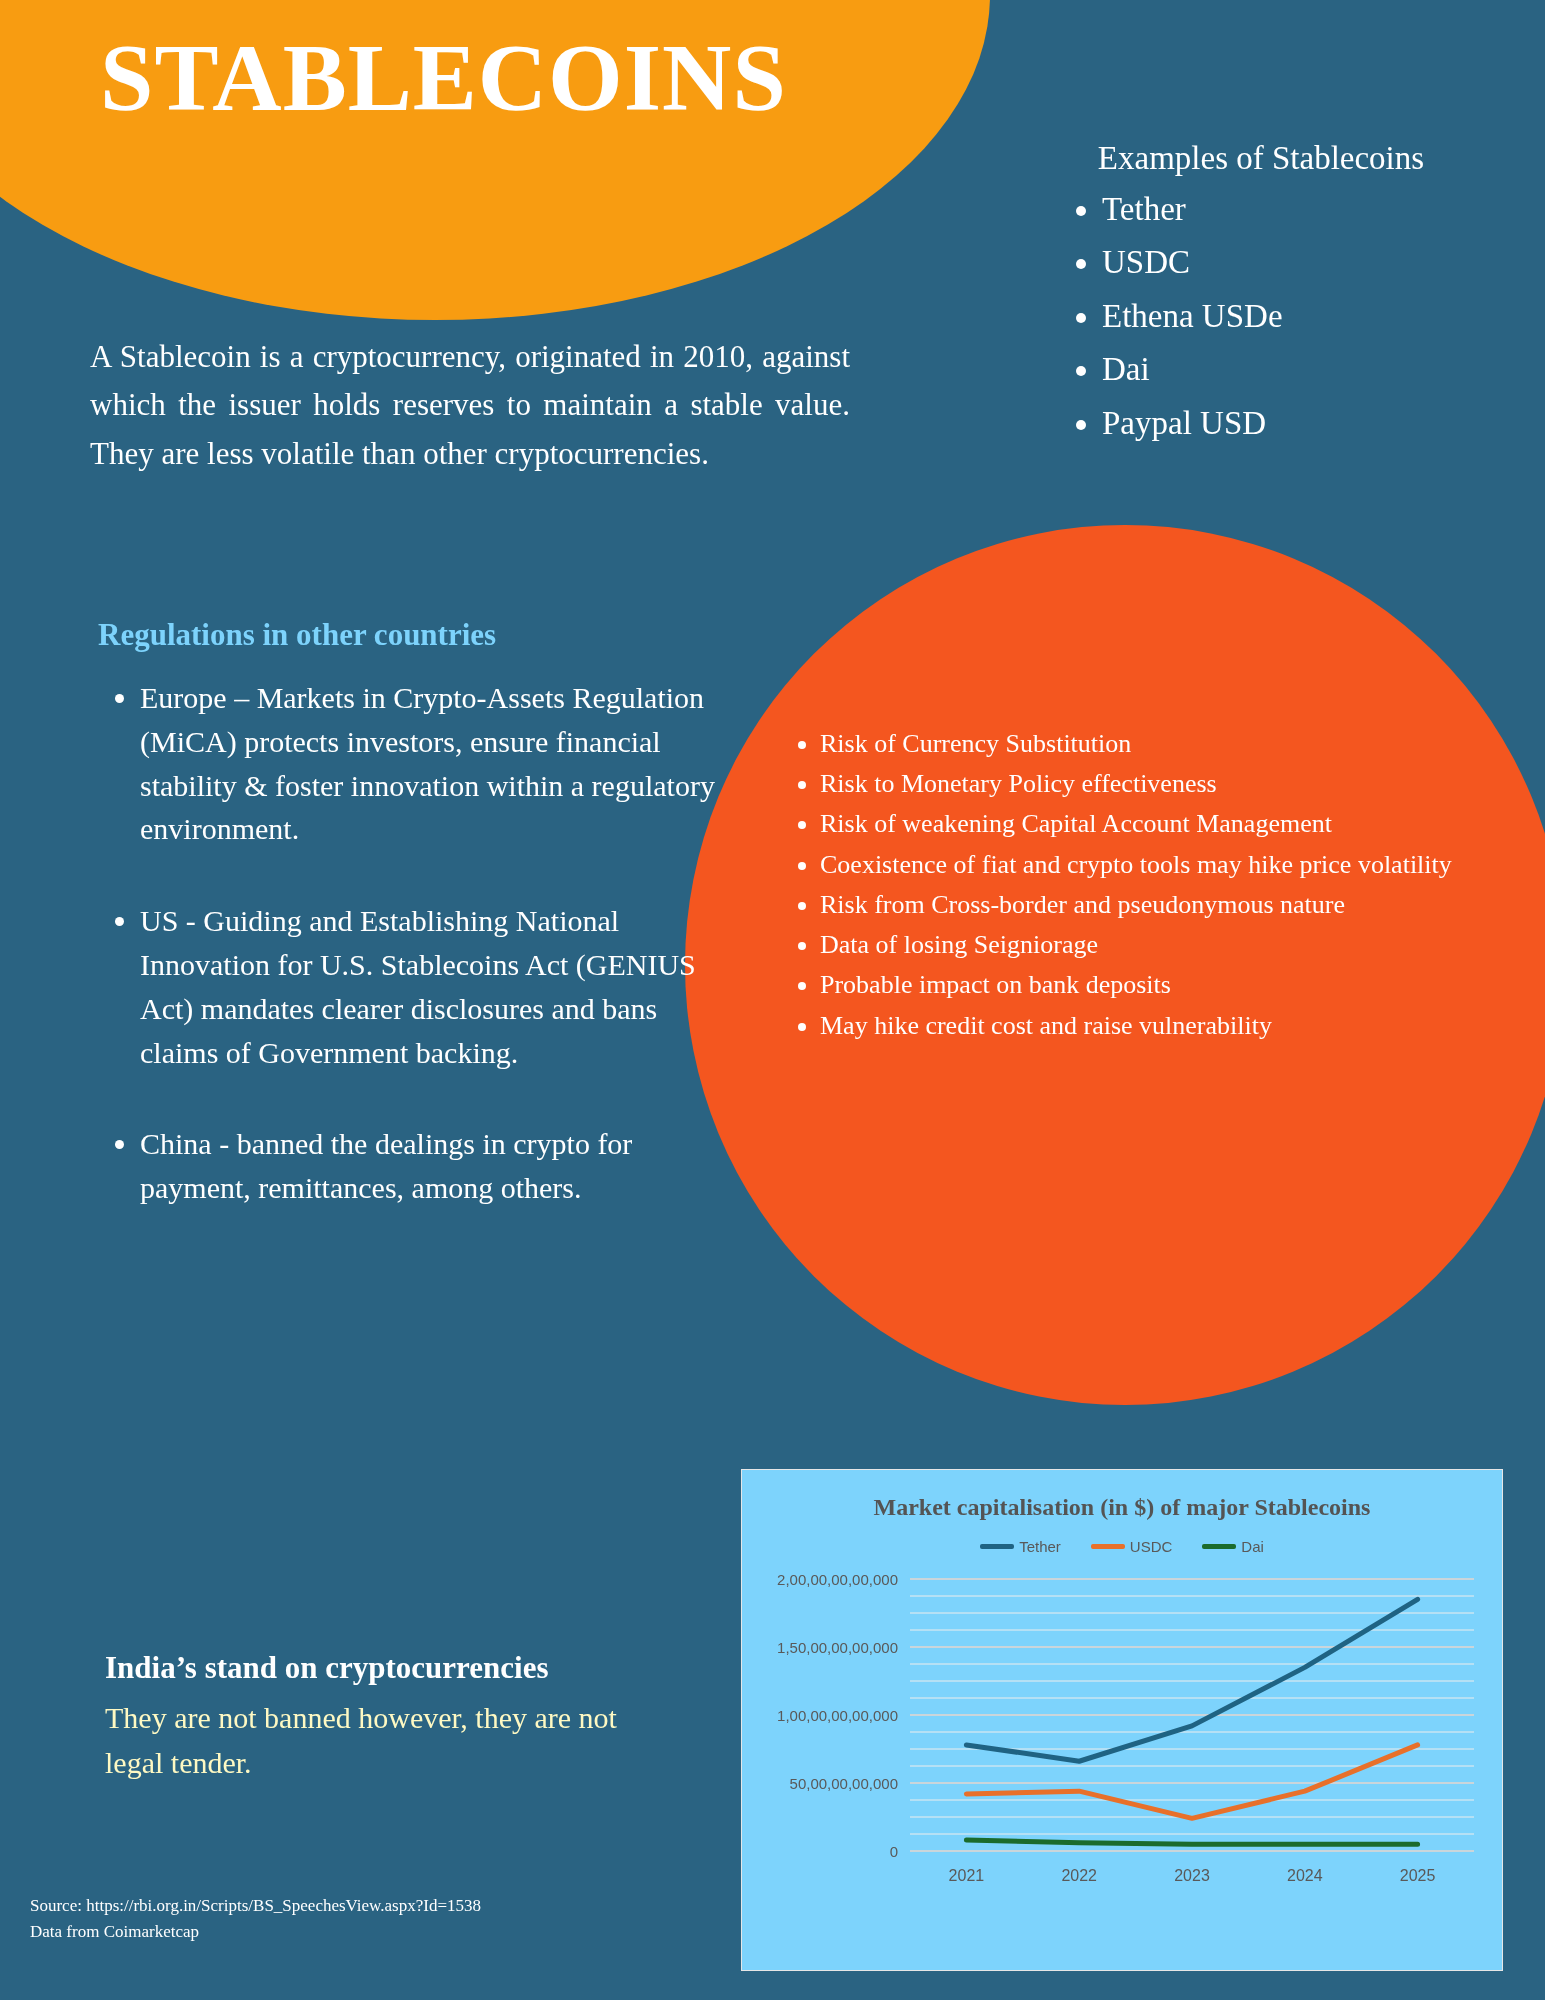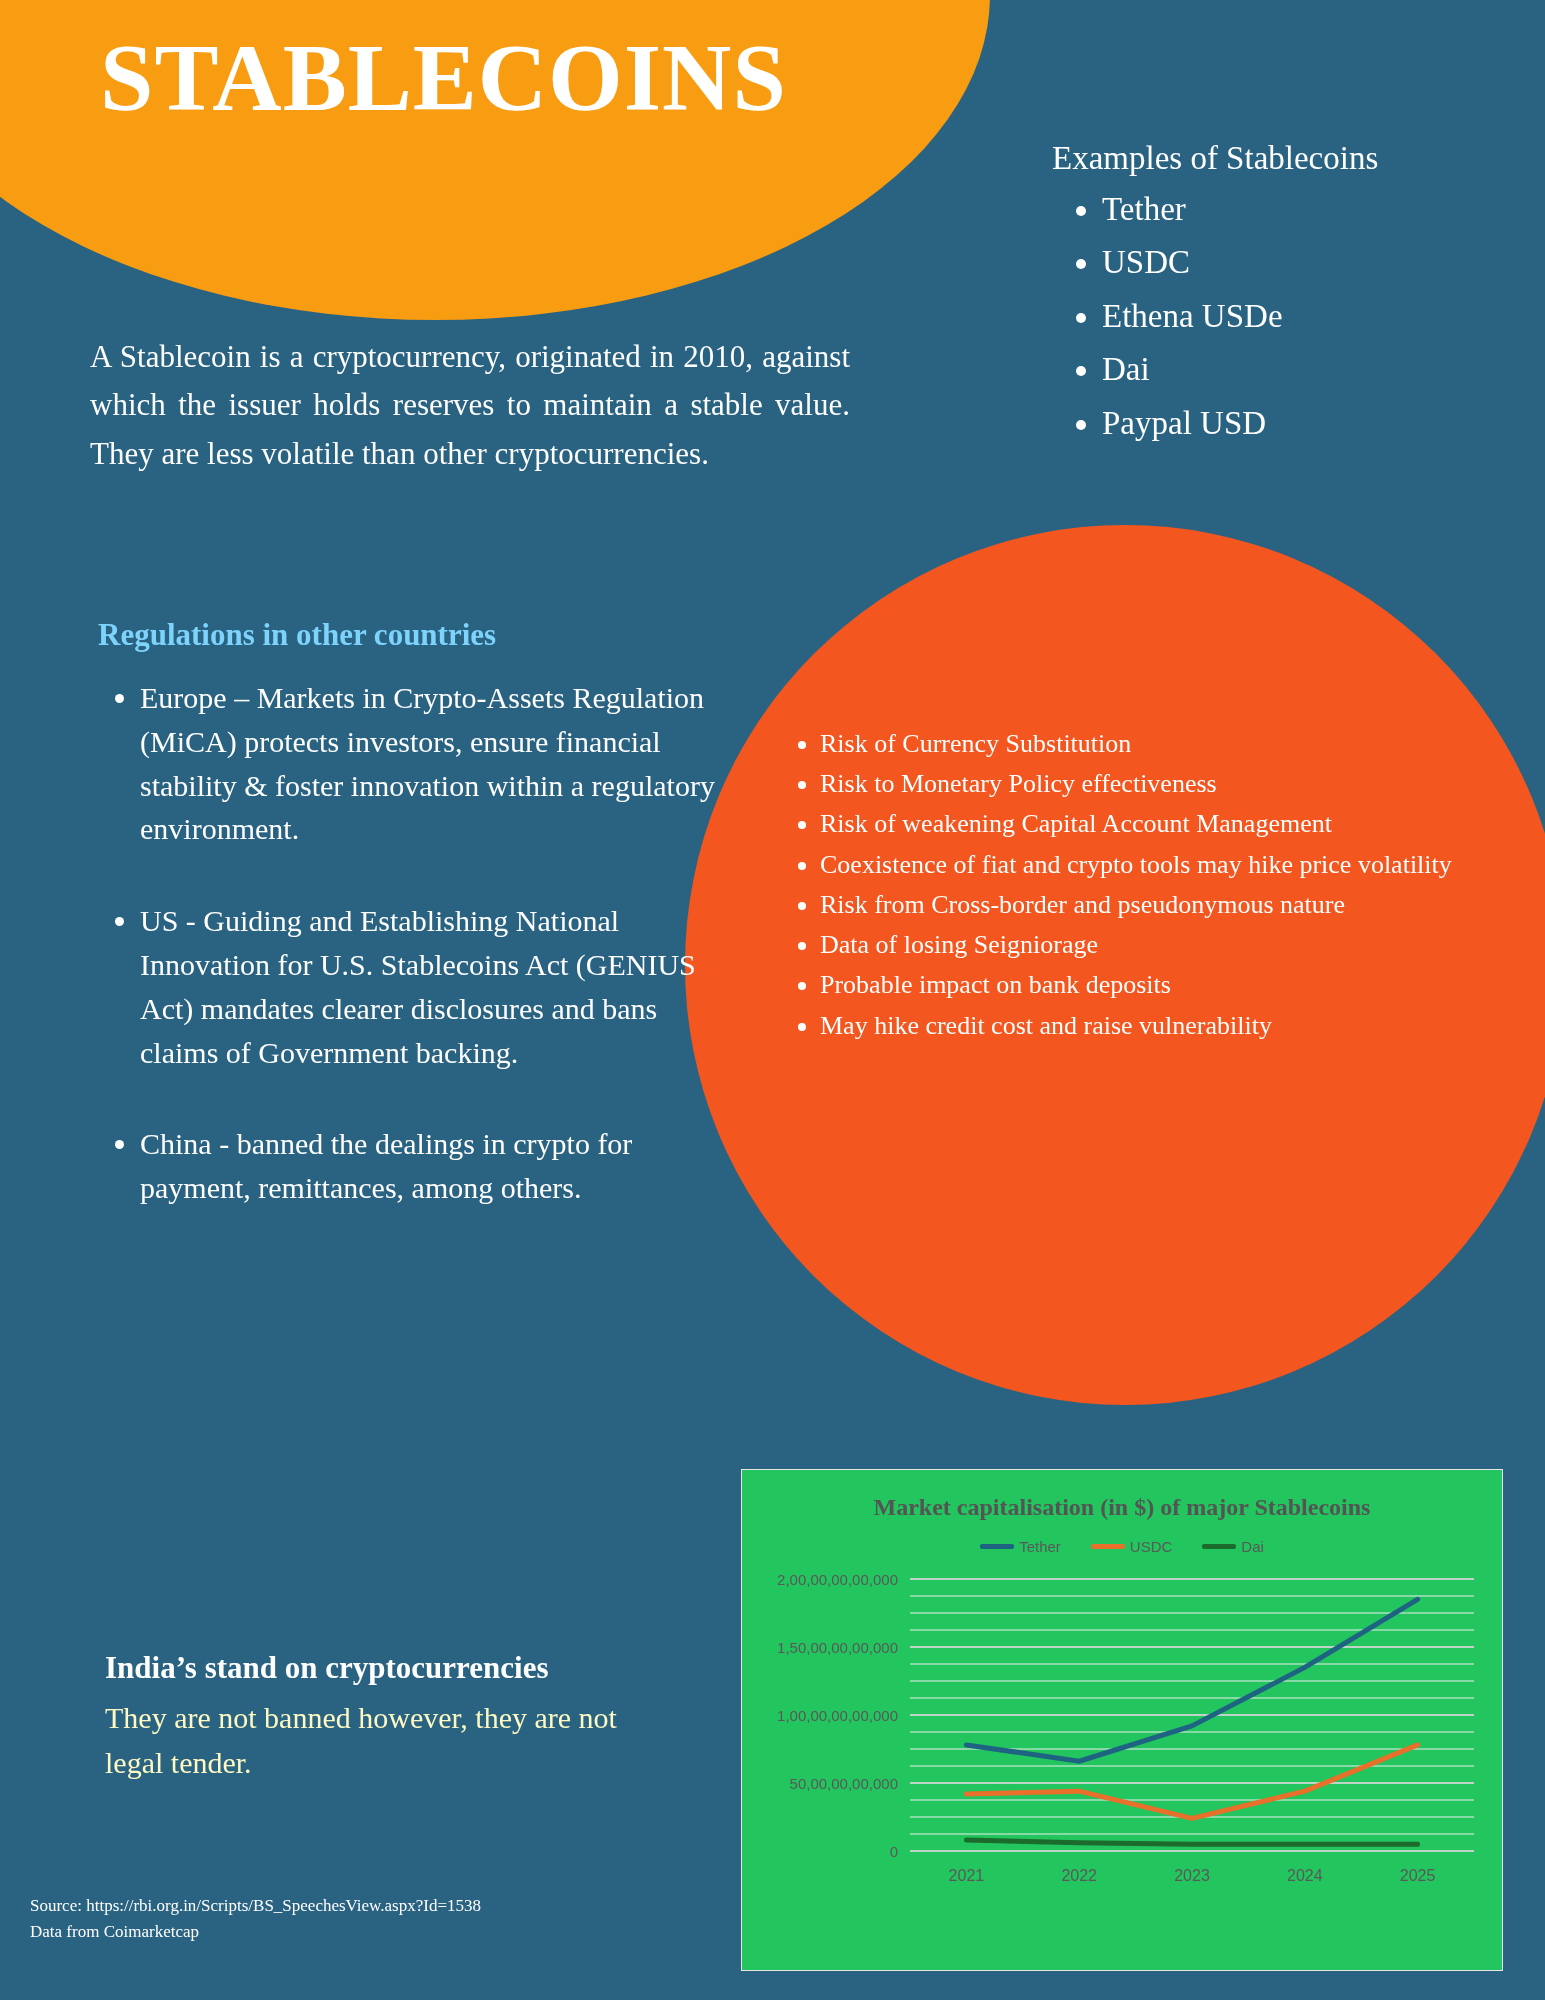--- a/index.html
+++ b/index.html
@@ -37,21 +37,21 @@
   
   .examples-block{
     position:absolute;
     left:1030px; top:140px;
     z-index:4;
     color:#ffffff;
     width:440px;
   }
   .examples-title{
     font-size:33px;
-    text-align:left;
+    text-align:center;
     margin:0 0 6px 22px;
     white-space:nowrap;
   }
   ul.examples{
     margin:0; padding-left:72px;
     list-style:disc;
   }
   ul.examples li{
     font-size:33px;
     line-height:1.62;
@@ -158,21 +158,21 @@
     color:#ffffff;
     font-size:17px;
     line-height:1.5;
   }
 
   
   .chart-card{
     position:absolute;
     left:742px; top:1470px;
     width:760px; height:500px;
-    background:#22c55e;
+    background:#7dd3fc;
     z-index:6;
     box-shadow:0 0 0 1px #e6e6e6;
   }
   .chart-title{
     text-align:center;
     color:#545454;
     font-weight:700;
     font-size:24px;
     line-height:1.25;
     padding:22px 80px 0 80px;

